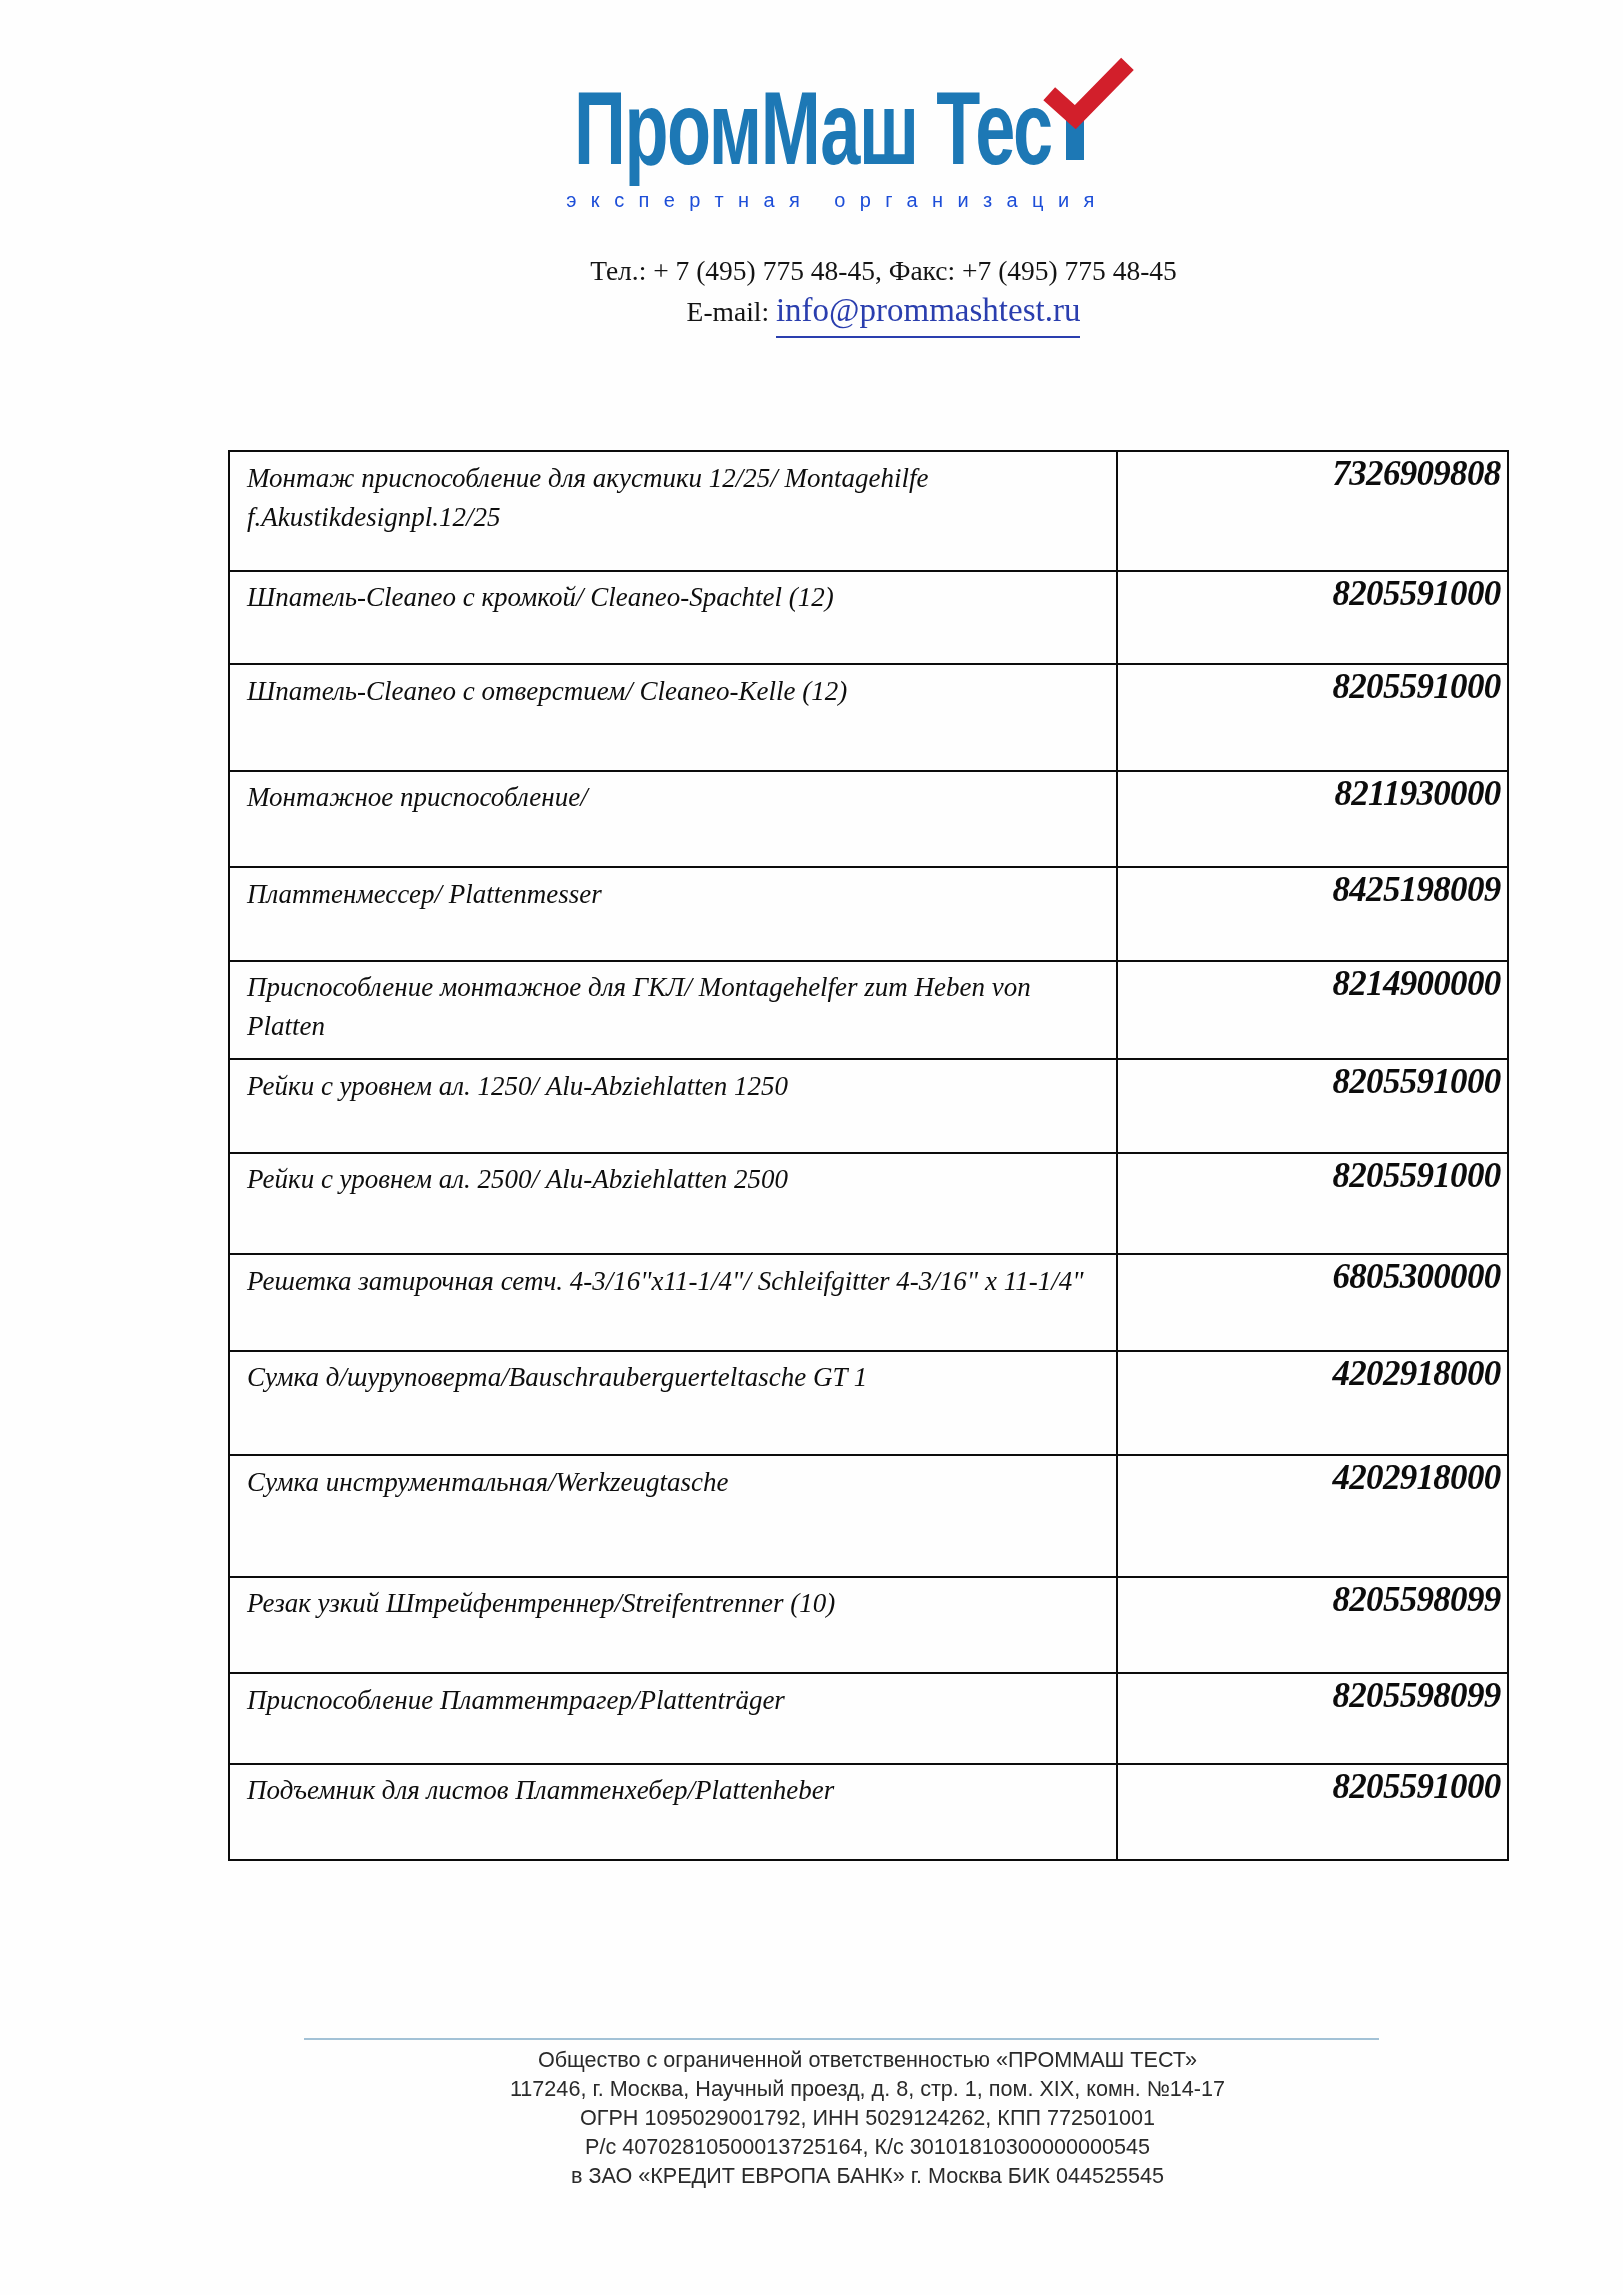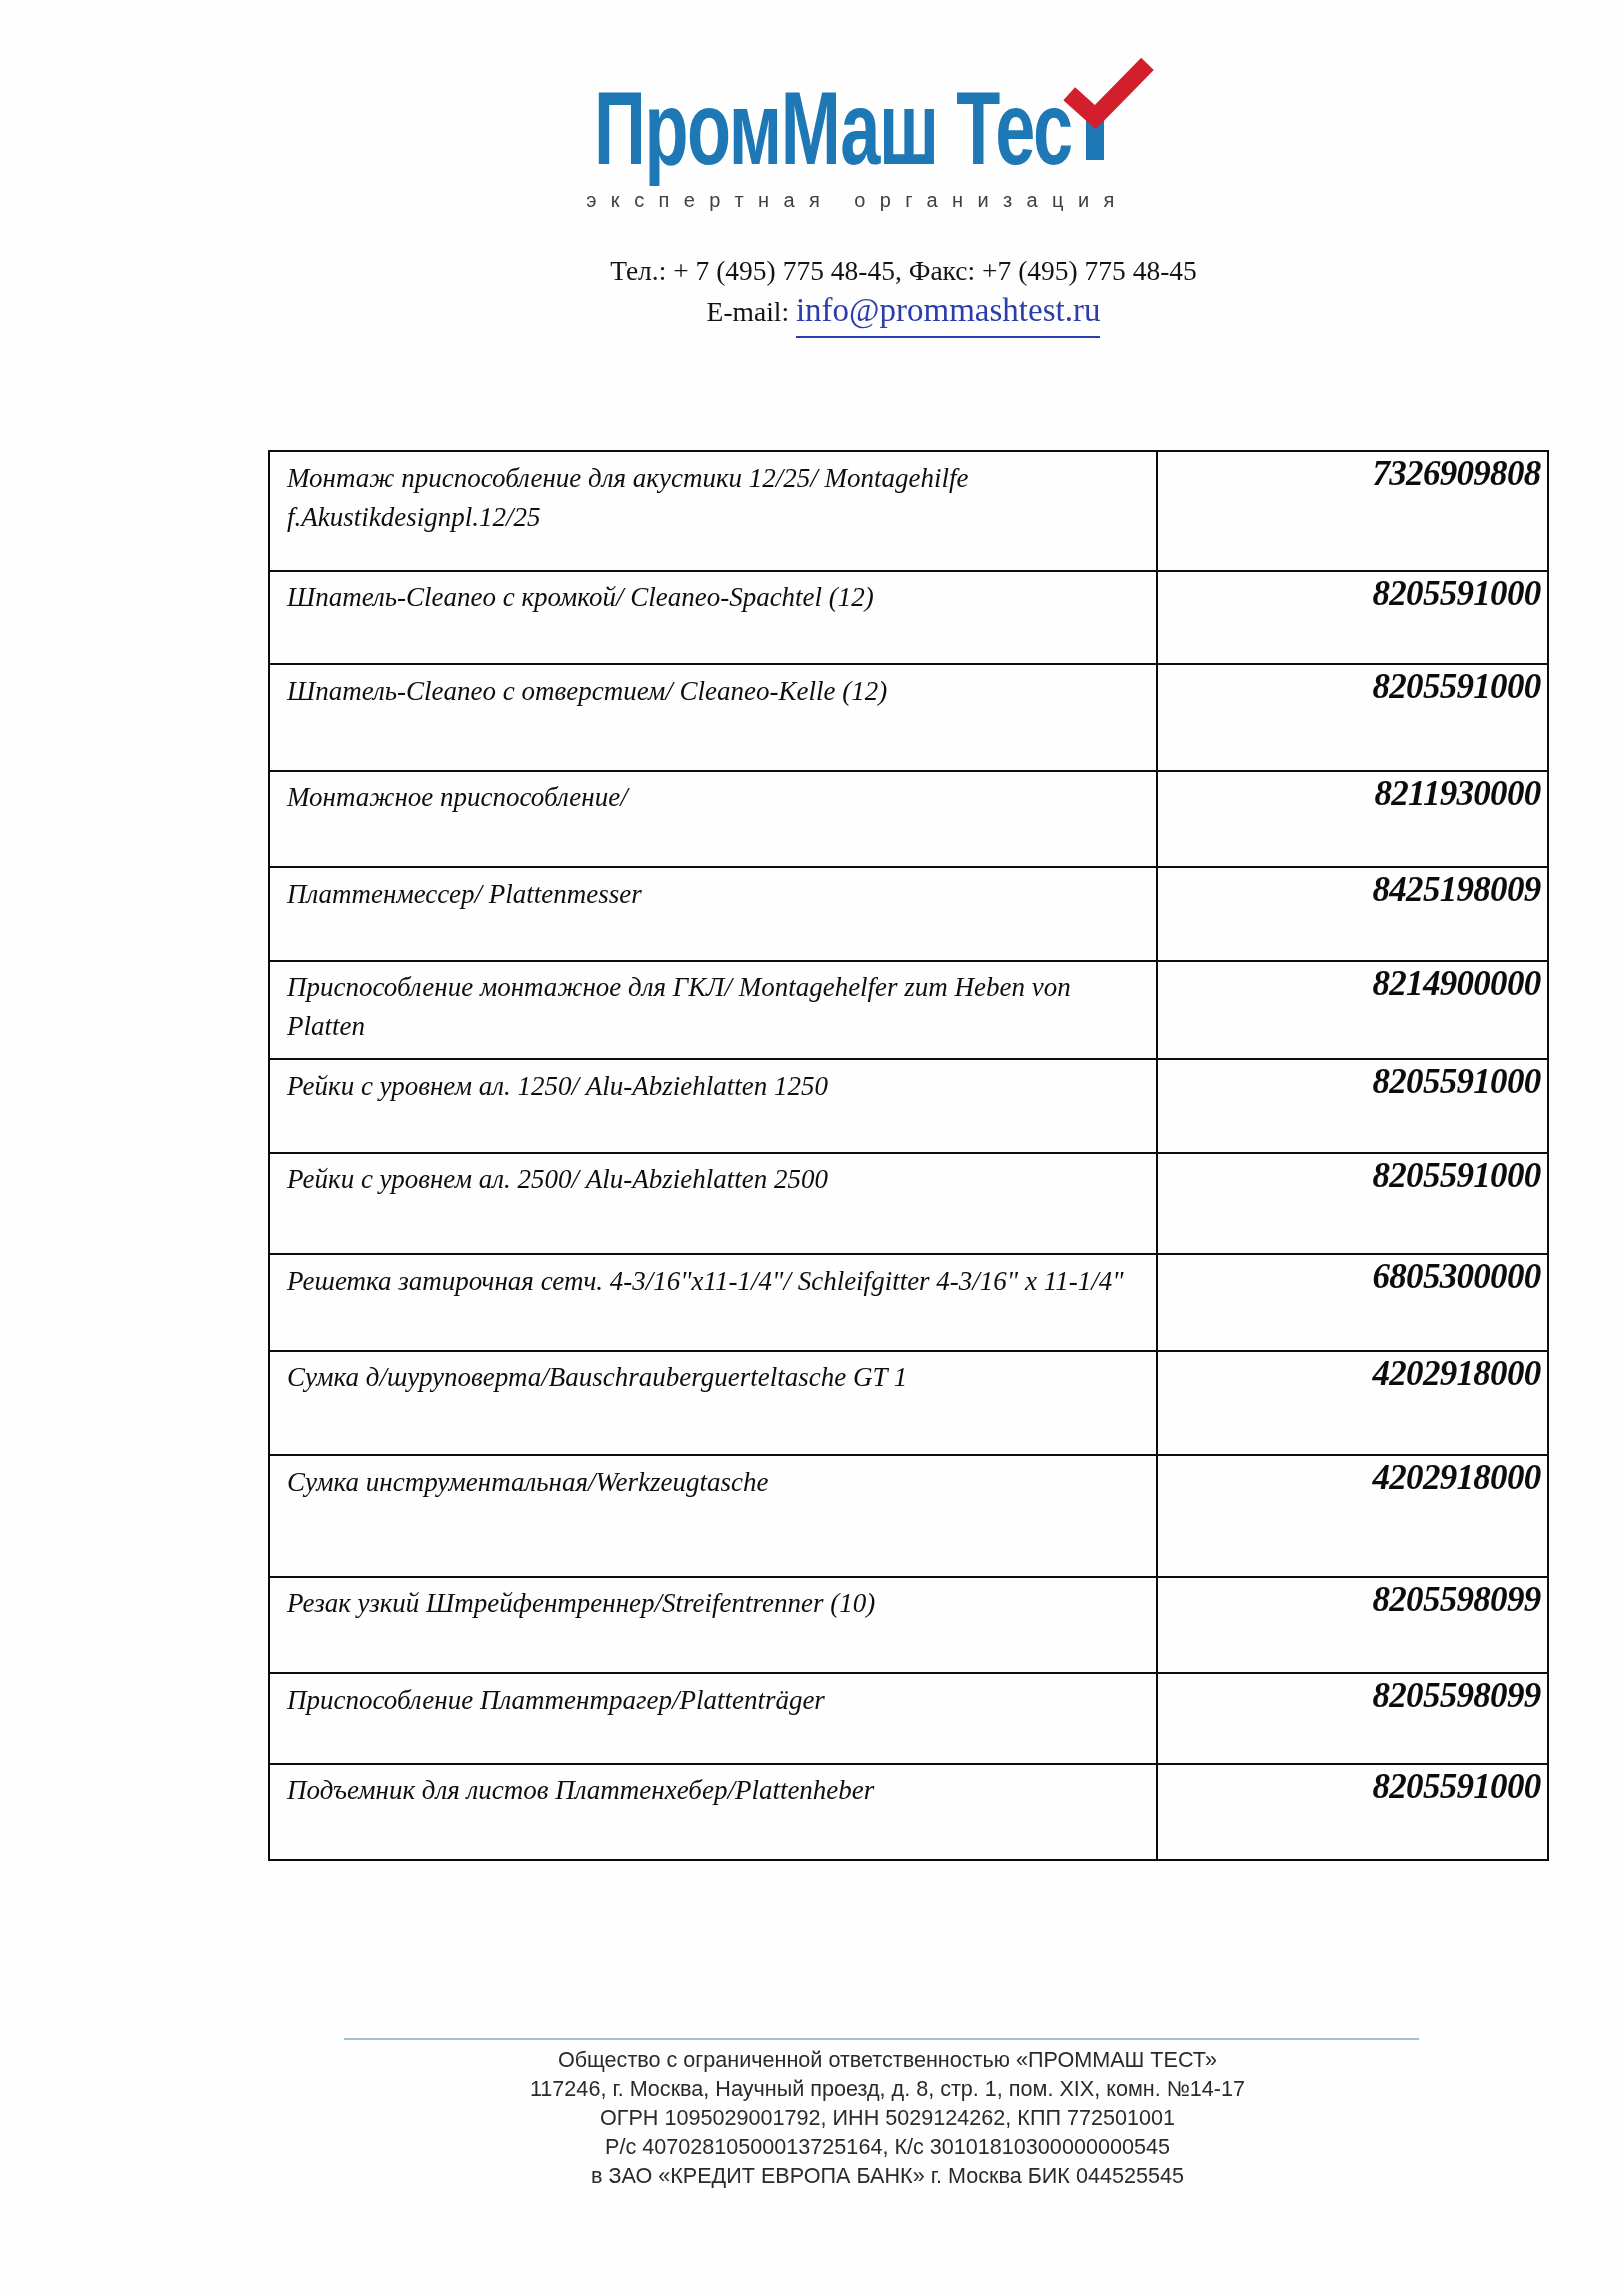--- a/index.html
+++ b/index.html
@@ -4,21 +4,21 @@
 <style>
   html,body{margin:0;padding:0;}
   body{
     width:1623px;height:2295px;
     background:#fdfdfd;
     font-family:"Liberation Serif", serif;
     color:#111;
     position:relative;
     overflow:hidden;
   }
-  .page{position:absolute;inset:0;background:#fefefe;margin-left:40px;}
+  .page{position:absolute;inset:0;background:#fefefe;}
 
   
   .logo-wrap{
     position:absolute;top:77px;left:0;width:100%;
     text-align:center;
   }
   .logo-inner{display:inline-block;margin-left:52px;text-align:center;}
   .logo-line{display:flex;align-items:flex-end;height:103px;justify-content:center;}
   .logo-text-box{width:475px;height:103px;overflow:visible;text-align:left;}
   .logo-text{
@@ -27,21 +27,21 @@
     font-family:"Liberation Sans",sans-serif;
     font-weight:700;font-size:103px;line-height:103px;
     letter-spacing:-2px;color:#1d78b5;white-space:nowrap;
   }
   .logo-glyph{position:relative;width:52px;height:103px;}
   .logo-stem{position:absolute;left:17px;bottom:19.6px;width:17.7px;height:46px;background:#1d78b5;}
   .logo-check{position:absolute;left:-5.2px;bottom:55px;width:90px;height:69px;overflow:visible;}
   .tagline{
     margin-top:9.2px;
     font-family:"Liberation Sans",sans-serif;
-    font-size:20px;color:#404040;
+    font-size:20px;color:#1d4ed8;
     letter-spacing:14.4px;white-space:nowrap;
   }
 
   
   .contact{
     position:absolute;top:254px;left:72px;width:100%;
     text-align:center;line-height:34px;
   }
   .contact .phone{font-size:27.5px;color:#141414;}
   .contact .email-row{margin-top:5.2px;font-size:27.5px;color:#141414;}

